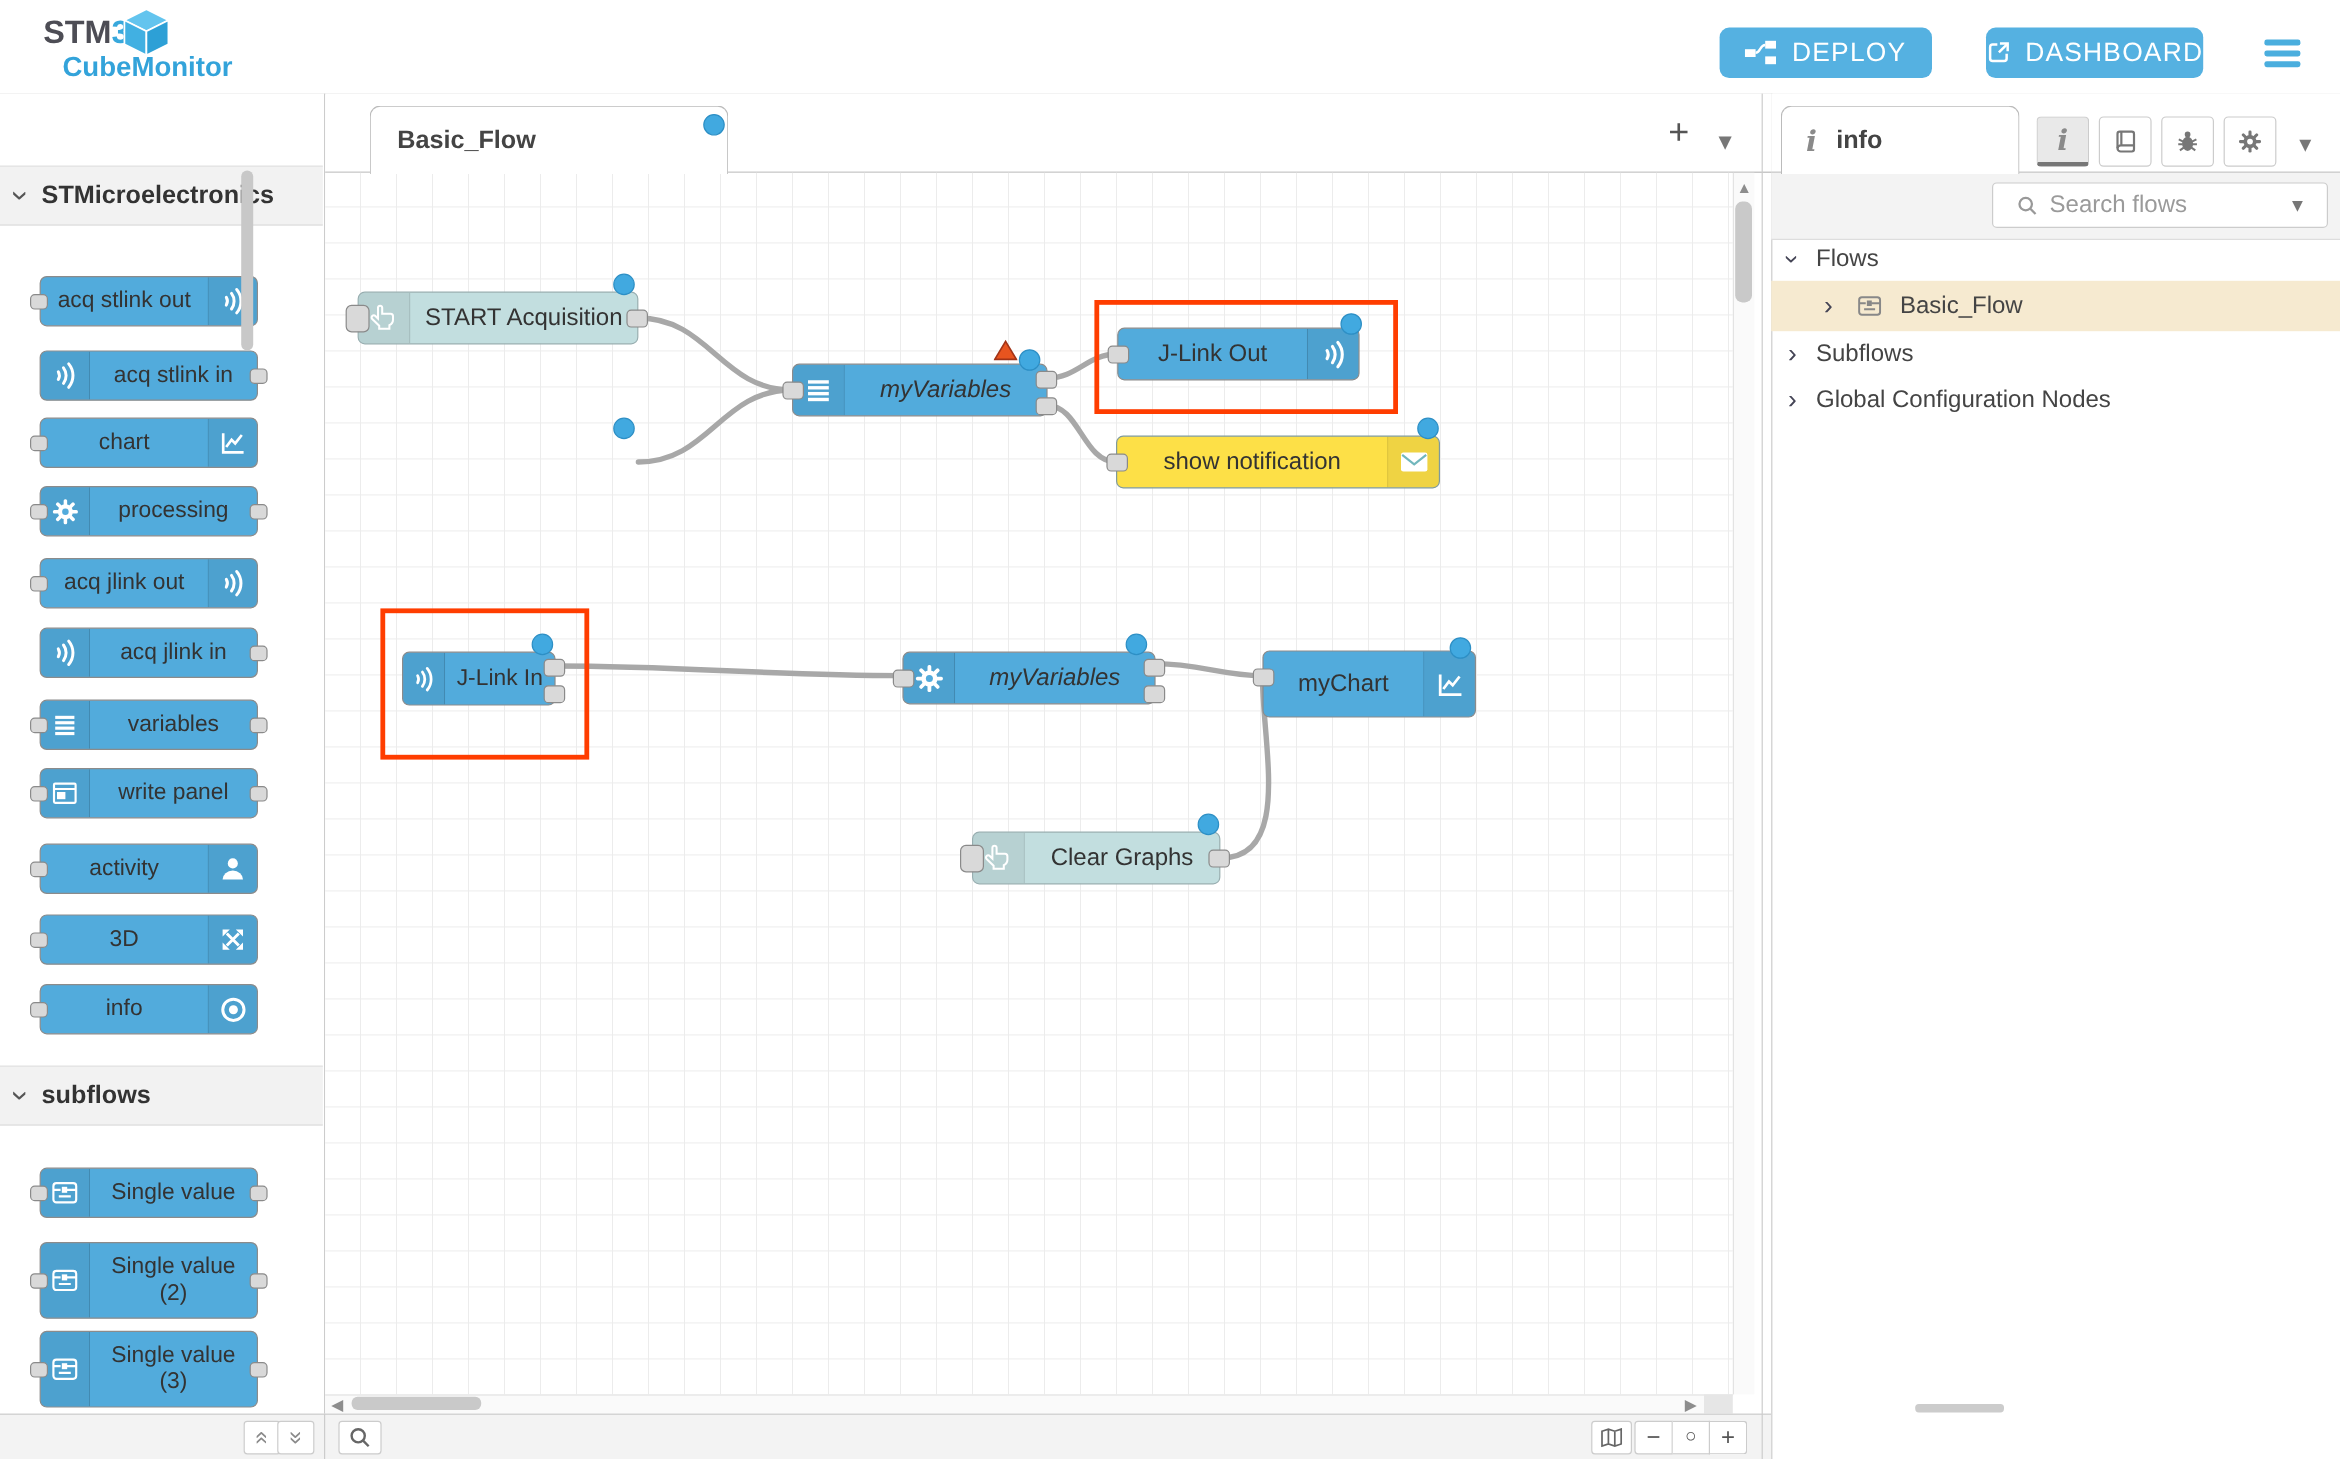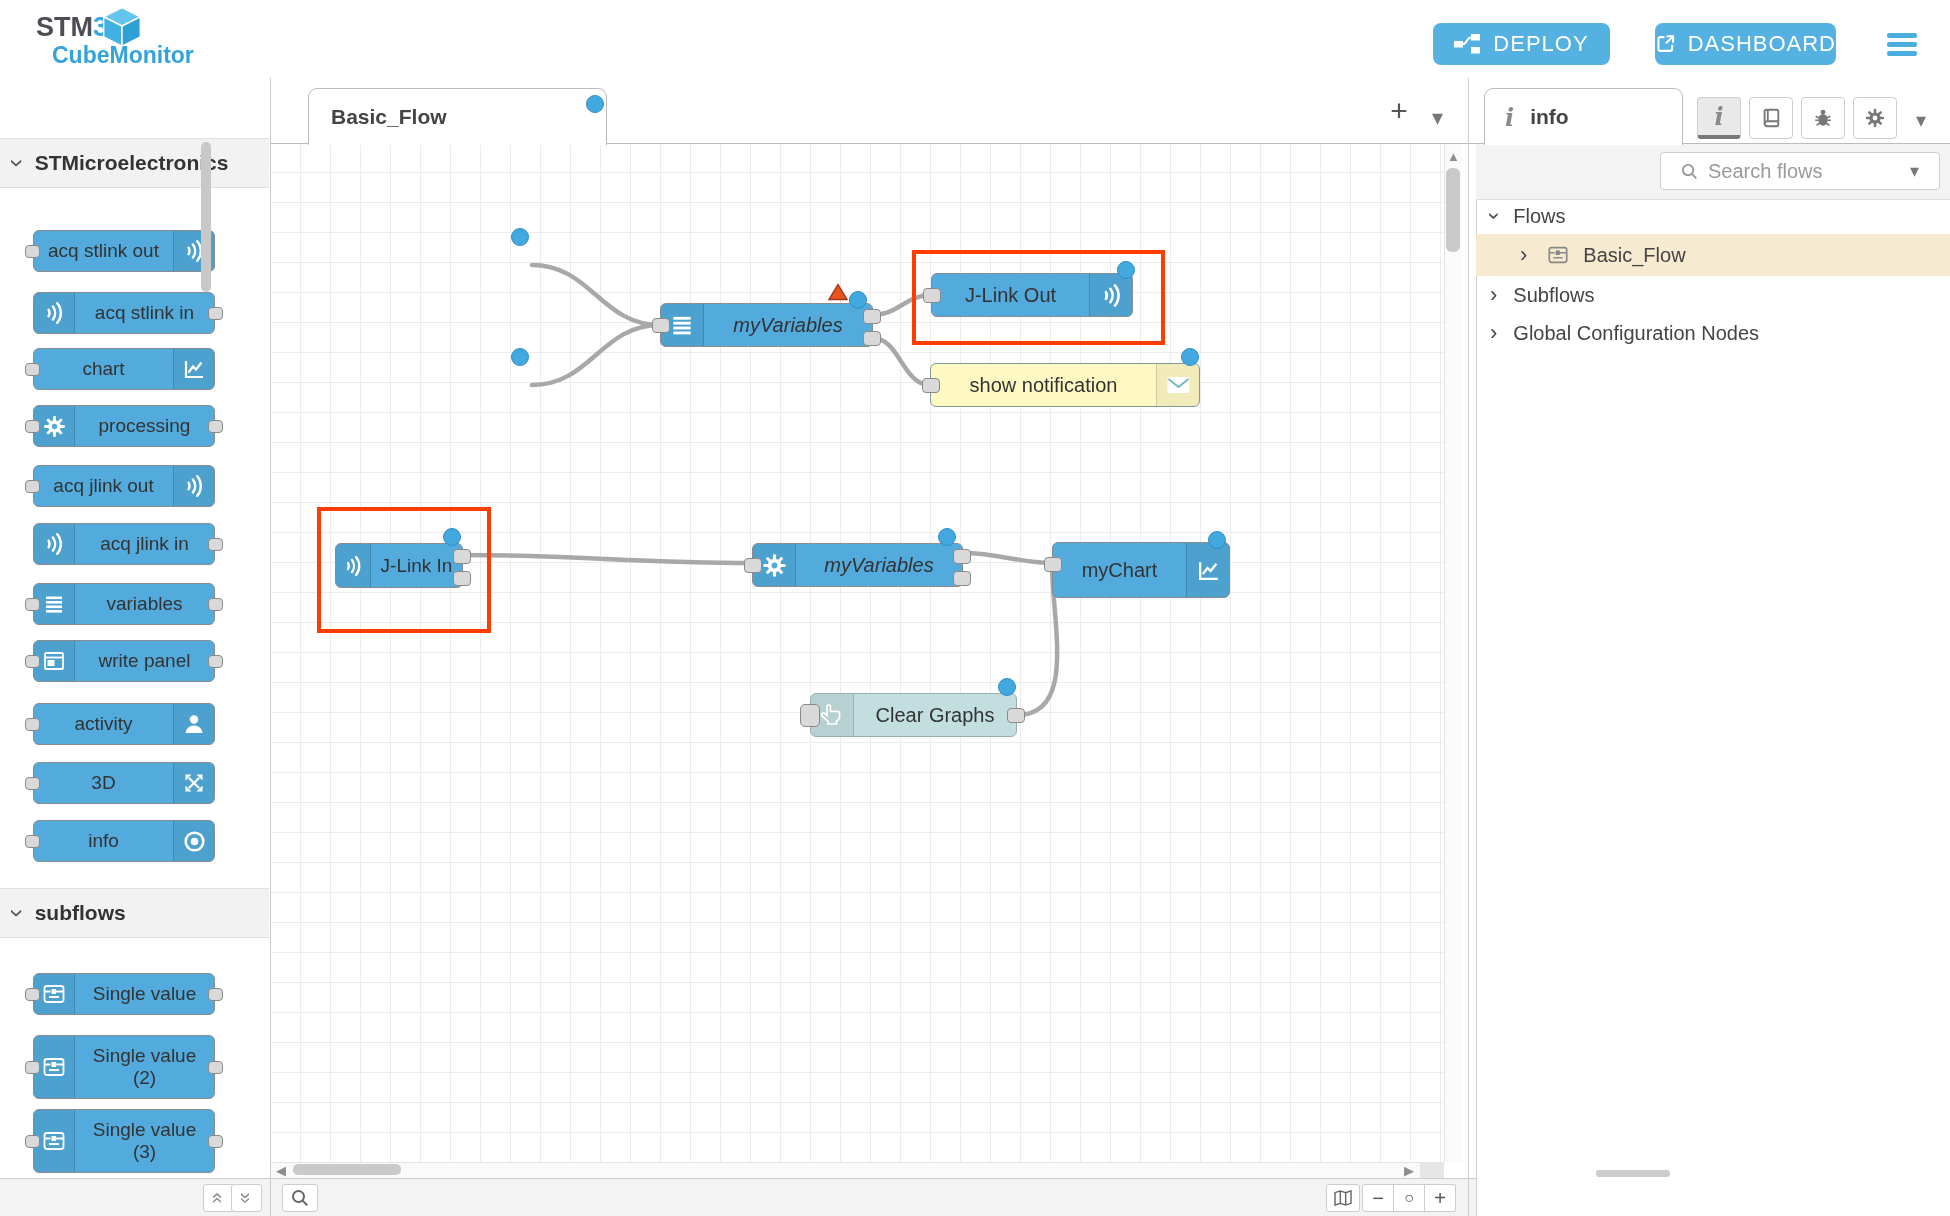--- a/index.html
+++ b/index.html
@@ -27,21 +27,21 @@
   .chev.down{transform:rotate(90deg);}
   
   .nr{position:absolute;border:1px solid #8b8b8b;border-radius:6px;display:flex;align-items:stretch;box-sizing:border-box;}
   .nr .icon{width:42px;flex:0 0 auto;display:flex;align-items:center;justify-content:center;background:rgba(0,0,0,0.055);}
   .nr .icon.ileft{border-right:1px solid rgba(0,0,0,0.14);border-radius:5px 0 0 5px;}
   .nr .icon.iright{border-left:1px solid rgba(0,0,0,0.14);border-radius:0 5px 5px 0;}
   .nr .lbl{flex:1;display:flex;align-items:center;justify-content:center;font-size:20px;color:#333;padding:0 6px;white-space:nowrap;}
   .nr .lbl.two{flex-direction:column;justify-content:center;line-height:1.18;font-size:19px;}
   .nr.blue{background:#52abdc;}
   .nr.pale{background:#c2dedf;border-color:#98aeb0;}
-  .nr.teal{background:#fef9c3;border-color:#7f9a9c;}
+  .nr.teal{background:#fde047;border-color:#7f9a9c;}
   .pnode{left:33px;width:182px;height:42px;}
   .pnode .lbl{font-size:19px;text-align:center;}
   .pnode .icon{width:40px;}
   .port{position:absolute;width:15px;height:13px;background:#d9d9d9;border:1px solid #8a8a8a;border-radius:4px;box-sizing:border-box;}
   .pl{left:-9px;top:14px;} .pr{right:-9px;top:14px;}
   .fport{width:18px;height:15px;}
   .fpl{left:-9px;top:14px;} .fpr{right:-9px;top:14px;}
   .fpo1{right:-9px;top:5px;} .fpo2{right:-9px;top:27px;}
   .pbtn{left:-11px;top:10px;width:20px;height:23px;border-radius:5px;}
   .dot{position:absolute;width:18px;height:18px;border-radius:50%;background:#41a9e0;border:1.5px solid #2d8fc5;box-sizing:border-box;z-index:30;}
@@ -342,20 +342,30 @@
     <path d="M602,171 C627,171 635,151 660,151"></path>
     <path d="M602,194 C628,194 632,241 659,241"></path>
     <path d="M192,411 C300,411 370,419 481,419"></path>
     <path d="M692,409 C728,409 748,419 781,419"></path>
     <path d="M746,571 C806,571 781,478 781,419"></path>
   </svg>
 
   <div class="abs hl" style="left:912px;top:250px;width:245px;height:87px;"></div>
   <div class="abs hl" style="left:317px;top:507px;width:166px;height:118px;"></div>
 
+  <div class="nr pale fnode" style="left:298px;top:243px;width:234px;height:44px;">
+    <div class="icon ileft">
+      <svg width="26" height="26" viewBox="0 0 26 26" fill="none" stroke="#fff" stroke-width="1.7">
+          <path d="M8 4.5 v9 l-2.2 -2.2 a1.8 1.8 0 0 0 -2.6 2.6 L9 19.5 V22 h8.5 V19 c2 -1 3 -2.5 3 -4.5 V11.5 c0 -1.3 -.8 -2.1 -2 -2.1 h-7 V4.5 a1.75 1.75 0 0 0 -3.5 0 z"></path>
+        </svg>
+    </div>
+    <span class="lbl">START Acquisition</span>
+    <span class="port pbtn"></span>
+    <span class="port fport fpr"></span>
+  </div>
   <span class="abs dot" style="left:511px;top:228px;"></span>
 
   <span class="abs dot" style="left:511px;top:348px;"></span>
 
   <div class="nr blue fnode" style="left:660px;top:303px;width:213px;height:44px;">
     <div class="icon ileft">
       <svg width="26" height="26" viewBox="0 0 24 24" fill="#fff">
           <rect x="4" y="4.5" width="16" height="2.6"></rect>
           <rect x="4" y="9" width="16" height="2.6"></rect>
           <rect x="4" y="13.5" width="16" height="2.6"></rect>

